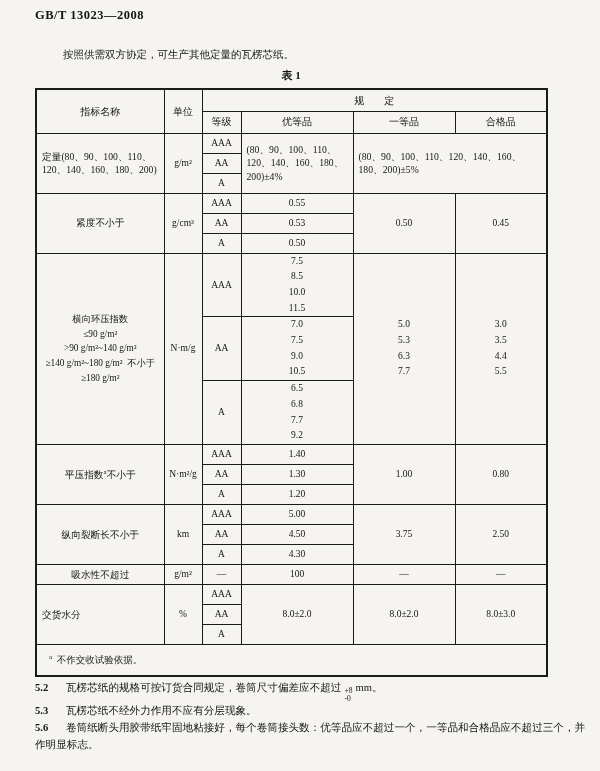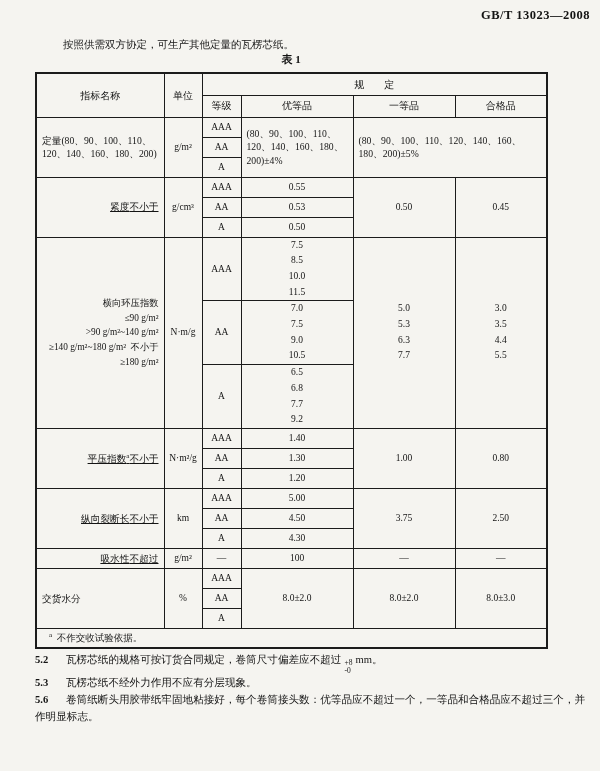--- a/index.html
+++ b/index.html
@@ -3,23 +3,23 @@
 <meta charset="utf-8">
 <style>
   * { box-sizing: border-box; margin: 0; padding: 0; }
   html, body { width: 600px; height: 771px; overflow: hidden; }
   body {
     background: #f5f4f0;
     color: #141414;
     font-family: "Liberation Serif", "DejaVu Serif", serif;
   }
   .page { position: relative; width: 600px; height: 771px; padding: 8px 10px 0 35px; }
-  .doc-header { font-weight: bold; font-size: 12.5px; letter-spacing: 0.5px; text-align: right; }
-  .intro { margin-top: 15px; margin-left: 28px; font-size: 10.5px; }
-  .table-title { margin-top: 0; text-align: center; font-weight: bold; font-size: 11px; width: 512px; }
+  .doc-header { font-weight: bold; font-size: 12.5px; letter-spacing: 0.5px; }
+  .intro { margin-top: 25px; margin-left: 28px; font-size: 10.5px; }
+  .table-title { margin-top: 6px; text-align: center; font-weight: bold; font-size: 11px; width: 512px; }
   table.spec {
     margin-top: 5px;
     border-collapse: collapse;
     border: 2px solid #1b1b1b;
     table-layout: fixed;
     width: 511px;
   }
   td, th {
     border: 1px solid #1b1b1b;
     text-align: center;
@@ -28,25 +28,25 @@
     padding: 0 2px;
     line-height: 1.35;
     font-weight: normal;
   }
   th { font-weight: normal; font-size: 10px; }
   .h-hdr { height: 22px; }
   .h-sub { height: 20px; }
   .h-quad { height: 63px; }
   .h-single { height: 20px; }
   .lbl { text-align: left; padding: 0 5px; font-size: 9.7px; }
-  .lbl-flex { display: flex; justify-content: flex-end; align-items: center; text-decoration: underline; }
+  .lbl-flex { display: flex; justify-content: center; align-items: center; }
   .lines { white-space: pre-line; line-height: 15.7px; margin-left: 40px; }
-  .lines-left { white-space: pre-line; line-height: 14.8px; text-align: right; font-size: 9.3px; }
+  .lines-left { white-space: pre-line; line-height: 14.8px; text-align: center; font-size: 9.3px; }
   sup { font-size: 7px; line-height: 0; }
-  .fnote { text-align: left; padding-left: 12px; height: 20px; }
+  .fnote { text-align: left; padding-left: 12px; height: 32px; }
   .clauses { margin-top: 2px; font-size: 10.6px; width: 557px; }
   .clause { line-height: 17px; }
   .cnum { font-weight: bold; display: inline-block; min-width: 31px; }
   .tol {
     display: inline-flex; flex-direction: column; align-items: flex-start;
     font-size: 7.5px; line-height: 7.5px; vertical-align: -2px; margin: 0 3px;
   }
 </style>
 </head>
 <body>

